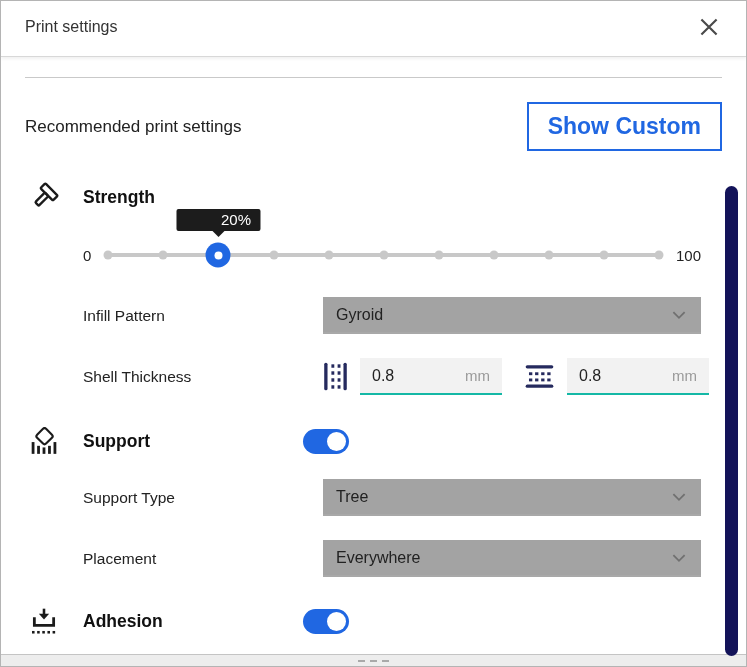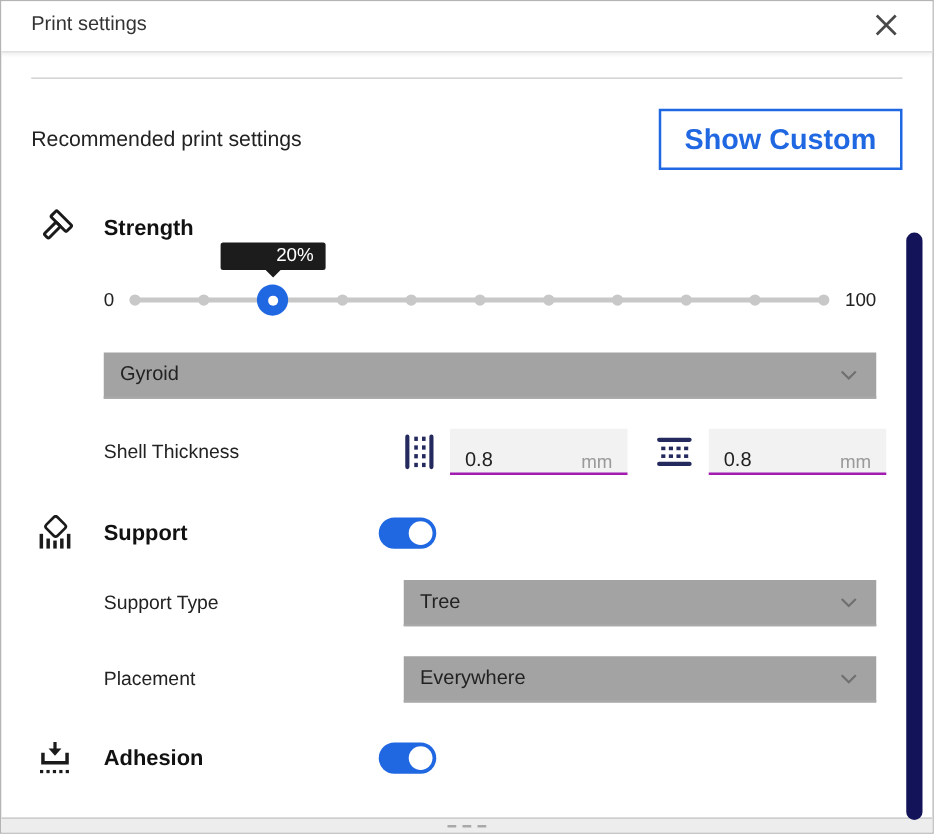--- a/index.html
+++ b/index.html
@@ -5,21 +5,21 @@
   * { margin:0; padding:0; box-sizing:border-box; }
   html,body { width:747px; height:667px; }
   body {
     font-family:"Liberation Sans","DejaVu Sans",sans-serif;
     background:#fff; color:#222; position:relative;
     border:1px solid #b4b4b4; overflow:hidden;
     --accent:#2067e2; --scrollbar:#131359; --tooltip:#1c1c1c;
   }
 
   
-  .hdr { height:41px; display:flex; align-items:center; justify-content:space-between;
+  .hdr { height:56px; display:flex; align-items:center; justify-content:space-between;
          padding:0 22px 3px 24px; border-bottom:1px solid #d8d8d8;
          box-shadow:0 2px 3px rgba(0,0,0,.06); position:relative; z-index:2; background:#fff;}
   .hdr-title { font-size:16px; color:#333; }
   .close-btn { width:30px; height:30px; display:flex; align-items:center; justify-content:center; cursor:pointer; }
 
   .divider { border:none; border-top:1px solid #c9c9c9; margin:20px 24px 0 24px; }
 
   
   .heading-row { display:flex; align-items:center; justify-content:space-between; margin:24px 24px 0 24px; }
   .heading { font-size:17px; color:#222; }
@@ -51,22 +51,22 @@
                            border:6px solid transparent; border-top-color:var(--tooltip); border-bottom-width:0; }
 
   
   .dropdown { flex:1; height:37px; background:#a3a3a3; border-bottom:2px solid #a8a8a8;
               display:flex; align-items:center; justify-content:space-between; padding:0 13px; cursor:pointer; }
   .dropdown-value { font-size:16px; color:#222; }
 
   
   .shell-icon { display:flex; margin-right:12px; flex-shrink:0; }
   .shell-icon + .input-box { margin-right:22px; }
-  .input-box { width:142px; height:37px; background:#f2f2f2; border-bottom:2px solid #a21caf;
-               display:flex; align-items:flex-end; padding:0 12px; }
+  .input-box { width:142px; height:37px; background:#f2f2f2; border-bottom:2px solid #14b8a6;
+               display:flex; align-items:center; padding:0 12px; }
   .input-box input { flex:1; min-width:0; border:none; background:transparent; font-family:inherit;
                      font-size:16px; color:#222; outline:none; }
   .unit { font-size:15px; color:#9a9a9a; margin-left:6px; }
 
   
   .toggle { width:46px; height:25px; border-radius:13px; background:#b5b5b5; position:relative; cursor:pointer; flex-shrink:0; }
   .toggle.on { background:var(--accent); }
   .toggle .knob { position:absolute; top:3px; left:3px; width:19px; height:19px; border-radius:50%; background:#fff; }
   .toggle.on .knob { left:auto; right:3px; }
 
@@ -124,20 +124,21 @@
         <span class="tick" style="left: 10%;"></span>
         <span class="tick" style="left: 0%;"></span>
       <div class="slider-tooltip" style="left: 20%; padding-left: 44px;">20%</div>
       <div class="slider-handle" style="left: 20%;"></div>
     </div>
     <span class="slider-max">100</span>
   </div>
 </div>
 
 <div class="setting-row">
+  <span class="row-label">Infill Pattern</span>
   <div class="row-control">
     <div class="dropdown">
       <span class="dropdown-value">Gyroid</span>
       <svg width="18" height="18" viewBox="0 0 16 16">
         <path d="M3 5.5 L8 10.5 L13 5.5" fill="none" stroke="#707070" stroke-width="1.6"></path>
       </svg>
     </div>
   </div>
 </div>
 

